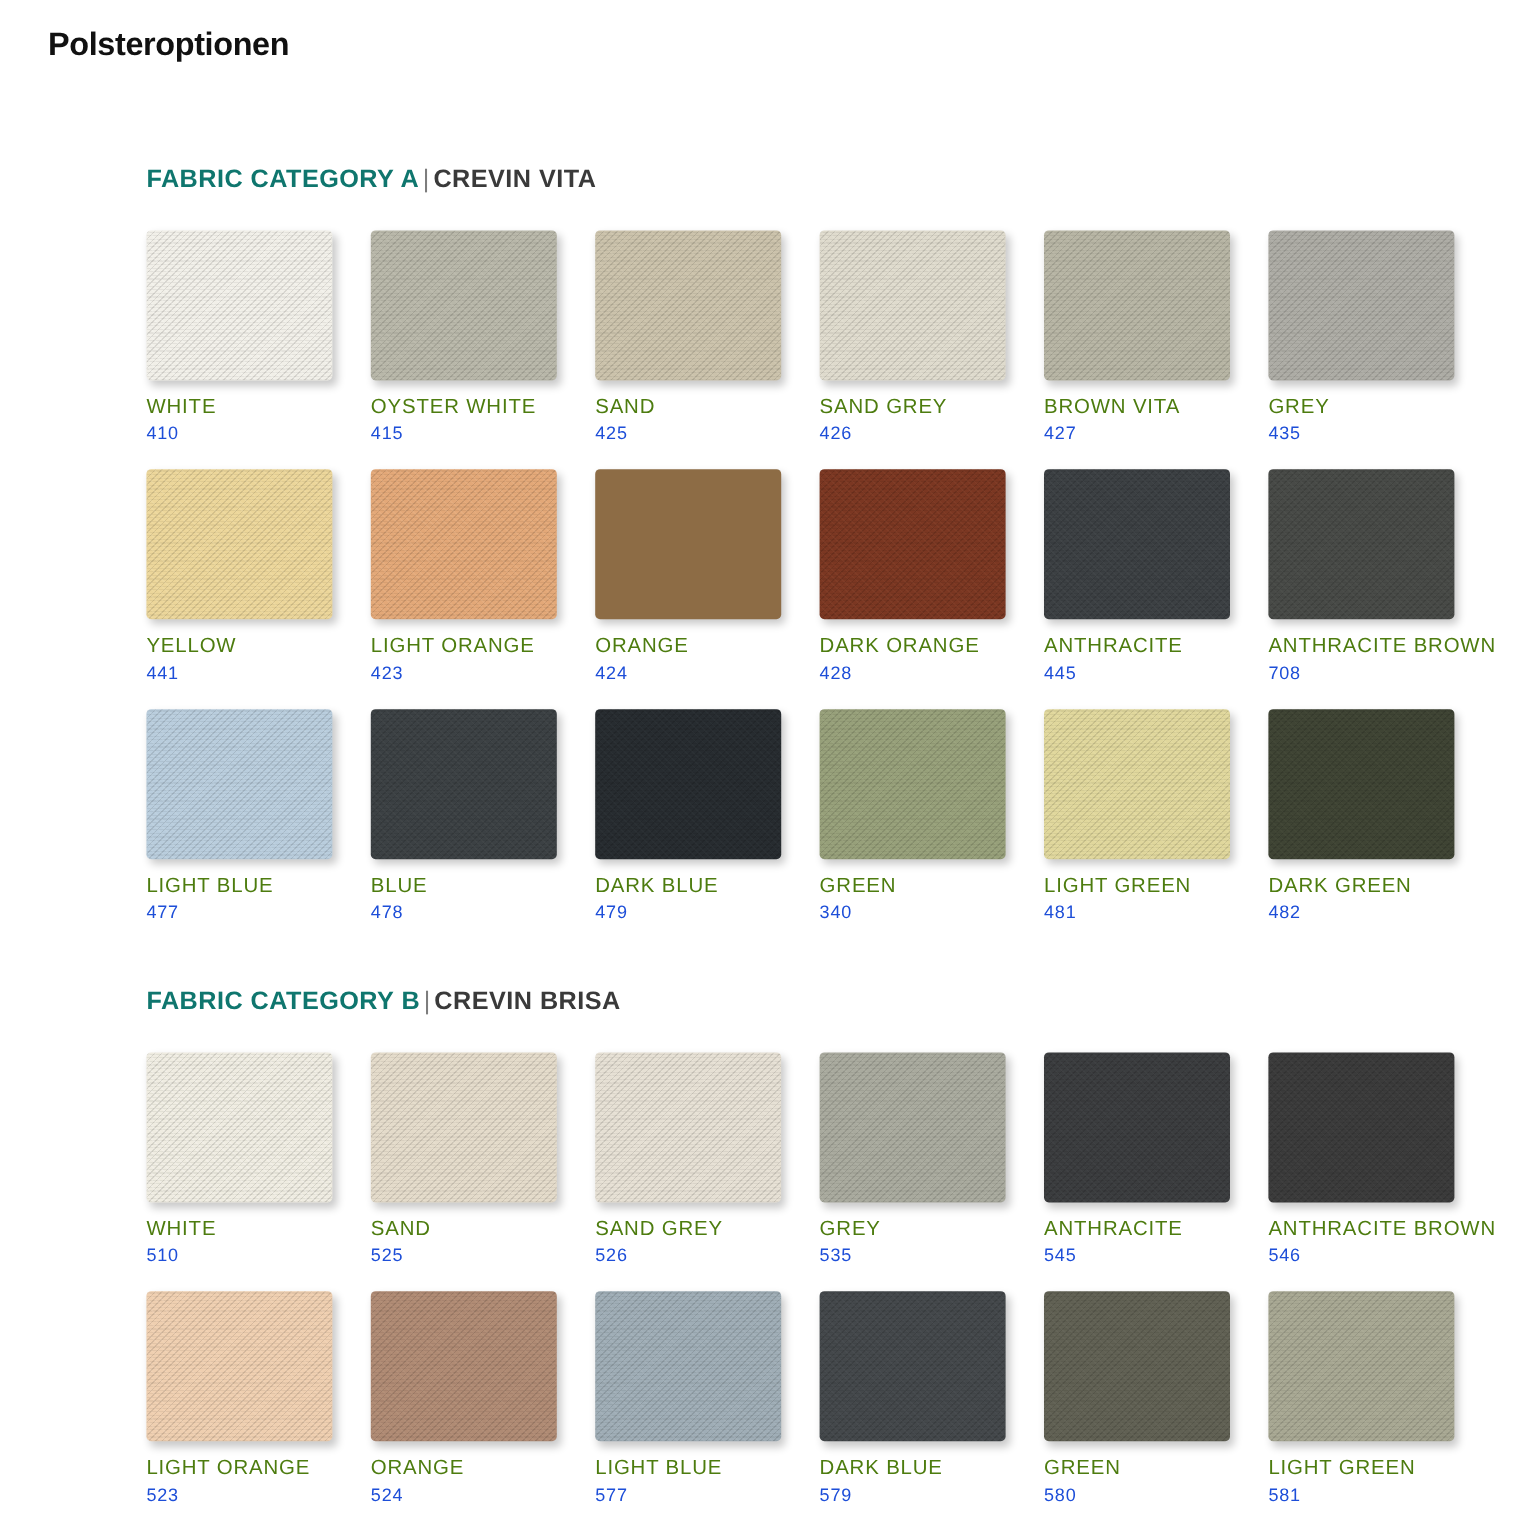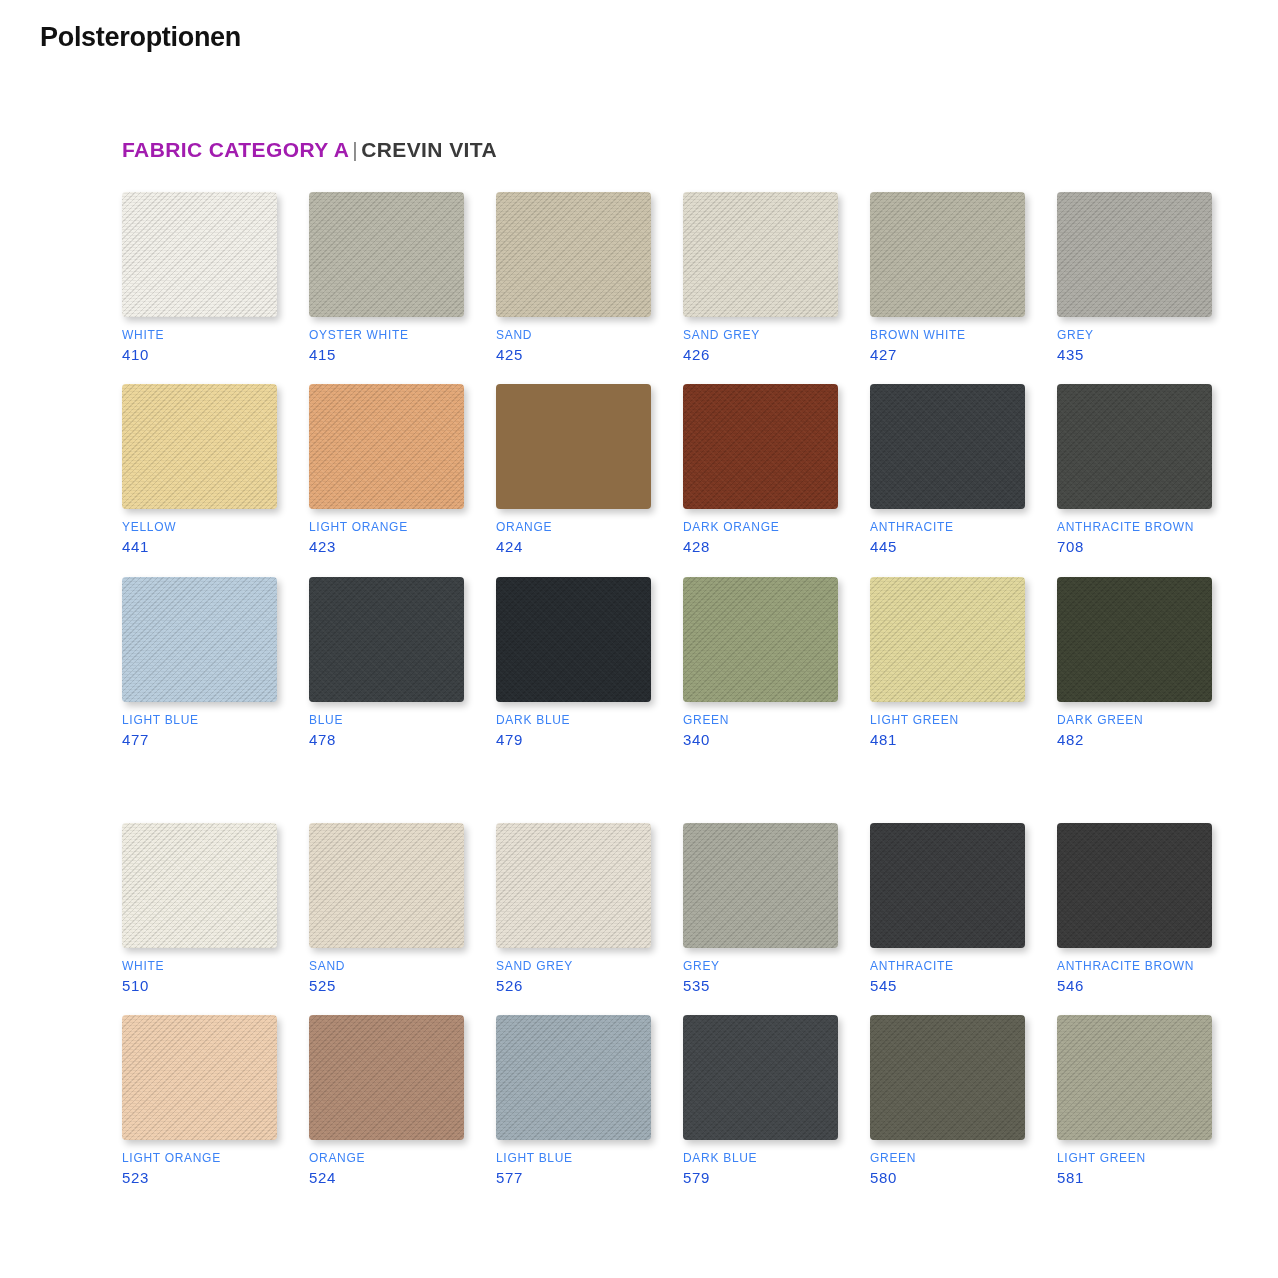--- a/index.html
+++ b/index.html
@@ -38,21 +38,21 @@
 
   .section-heading {
     font-size: 21px;
     letter-spacing: 0.4px;
     color: #2b2b2b;
     margin-bottom: 30px;
     white-space: nowrap;
   }
   .section-heading .cat {
     font-weight: bold;
-    color: #a21caf;
+    color: #0f766e;
     margin-top: 11px;
   }
   .section-heading .sep {
     color: #7d7d7d;
     font-weight: normal;
     padding: 0 3px;
   }
   .section-heading .brand {
     font-weight: bold;
     color: #3a3a3a;
@@ -76,23 +76,23 @@
     position: relative;
     overflow: hidden;
   }
   .swatch-chip .weave {
     position: absolute;
     inset: 0;
     border-radius: 4px;
   }
   .swatch-label {
     margin-top: 10px;
-    font-size: 12px;
+    font-size: 17px;
     letter-spacing: 0.7px;
-    color: #3b82f6;
+    color: #4d7c0f;
     line-height: 1.42;
     white-space: nowrap;
   }
   .swatch-code {
     font-size: 15px;
     letter-spacing: 0.7px;
     color: #1d4ed8;
     line-height: 1.42;
   }
 </style>
@@ -133,21 +133,21 @@
           <div class="swatch-chip" style="background: rgb(223, 219, 205);">
             <div class="weave" style="background-image: repeating-linear-gradient(45deg, rgba(239, 236, 225, 0.2) 0px, rgba(239, 236, 225, 0.2) 1px, transparent 1px, transparent 4px), repeating-linear-gradient(-45deg, rgba(0, 0, 0, 0.1) 0px, rgba(0, 0, 0, 0.1) 1px, transparent 1px, transparent 4px), repeating-linear-gradient(0deg, rgba(0, 0, 0, 0.05) 0px, rgba(0, 0, 0, 0.05) 1px, transparent 1px, transparent 3px);"></div>
           </div>
           <div class="swatch-label">SAND GREY</div>
           <div class="swatch-code">426</div>
         </div>
         <div class="swatch-cell">
           <div class="swatch-chip" style="background: rgb(183, 181, 164);">
             <div class="weave" style="background-image: repeating-linear-gradient(45deg, rgba(201, 199, 184, 0.2) 0px, rgba(201, 199, 184, 0.2) 1px, transparent 1px, transparent 4px), repeating-linear-gradient(-45deg, rgba(0, 0, 0, 0.1) 0px, rgba(0, 0, 0, 0.1) 1px, transparent 1px, transparent 4px), repeating-linear-gradient(0deg, rgba(0, 0, 0, 0.05) 0px, rgba(0, 0, 0, 0.05) 1px, transparent 1px, transparent 3px);"></div>
           </div>
-          <div class="swatch-label">BROWN WHITE</div>
+          <div class="swatch-label">BROWN VITA</div>
           <div class="swatch-code">427</div>
         </div>
         <div class="swatch-cell">
           <div class="swatch-chip" style="background: rgb(173, 172, 165);">
             <div class="weave" style="background-image: repeating-linear-gradient(45deg, rgba(192, 191, 185, 0.2) 0px, rgba(192, 191, 185, 0.2) 1px, transparent 1px, transparent 4px), repeating-linear-gradient(-45deg, rgba(0, 0, 0, 0.1) 0px, rgba(0, 0, 0, 0.1) 1px, transparent 1px, transparent 4px), repeating-linear-gradient(0deg, rgba(0, 0, 0, 0.05) 0px, rgba(0, 0, 0, 0.05) 1px, transparent 1px, transparent 3px);"></div>
           </div>
           <div class="swatch-label">GREY</div>
           <div class="swatch-code">435</div>
         </div>
         <div class="swatch-cell">
@@ -231,20 +231,23 @@
           <div class="swatch-chip" style="background: rgb(63, 68, 52);">
             <div class="weave" style="background-image: repeating-linear-gradient(45deg, rgba(84, 90, 71, 0.2) 0px, rgba(84, 90, 71, 0.2) 1px, transparent 1px, transparent 4px), repeating-linear-gradient(-45deg, rgba(0, 0, 0, 0.1) 0px, rgba(0, 0, 0, 0.1) 1px, transparent 1px, transparent 4px), repeating-linear-gradient(0deg, rgba(0, 0, 0, 0.05) 0px, rgba(0, 0, 0, 0.05) 1px, transparent 1px, transparent 3px);"></div>
           </div>
           <div class="swatch-label">DARK GREEN</div>
           <div class="swatch-code">482</div>
         </div>
       </div>
   </div>
 
   <div class="section section-b">
+    <div class="section-heading">
+      <span class="cat">FABRIC CATEGORY B</span><span class="sep">|</span><span class="brand">CREVIN BRISA</span>
+    </div>
     <div class="swatch-grid" id="grid-b">
         <div class="swatch-cell">
           <div class="swatch-chip" style="background: rgb(239, 236, 225);">
             <div class="weave" style="background-image: repeating-linear-gradient(45deg, rgba(255, 255, 255, 0.2) 0px, rgba(255, 255, 255, 0.2) 1px, transparent 1px, transparent 4px), repeating-linear-gradient(-45deg, rgba(0, 0, 0, 0.1) 0px, rgba(0, 0, 0, 0.1) 1px, transparent 1px, transparent 4px), repeating-linear-gradient(0deg, rgba(0, 0, 0, 0.05) 0px, rgba(0, 0, 0, 0.05) 1px, transparent 1px, transparent 3px);"></div>
           </div>
           <div class="swatch-label">WHITE</div>
           <div class="swatch-code">510</div>
         </div>
         <div class="swatch-cell">
           <div class="swatch-chip" style="background: rgb(228, 219, 202);">

